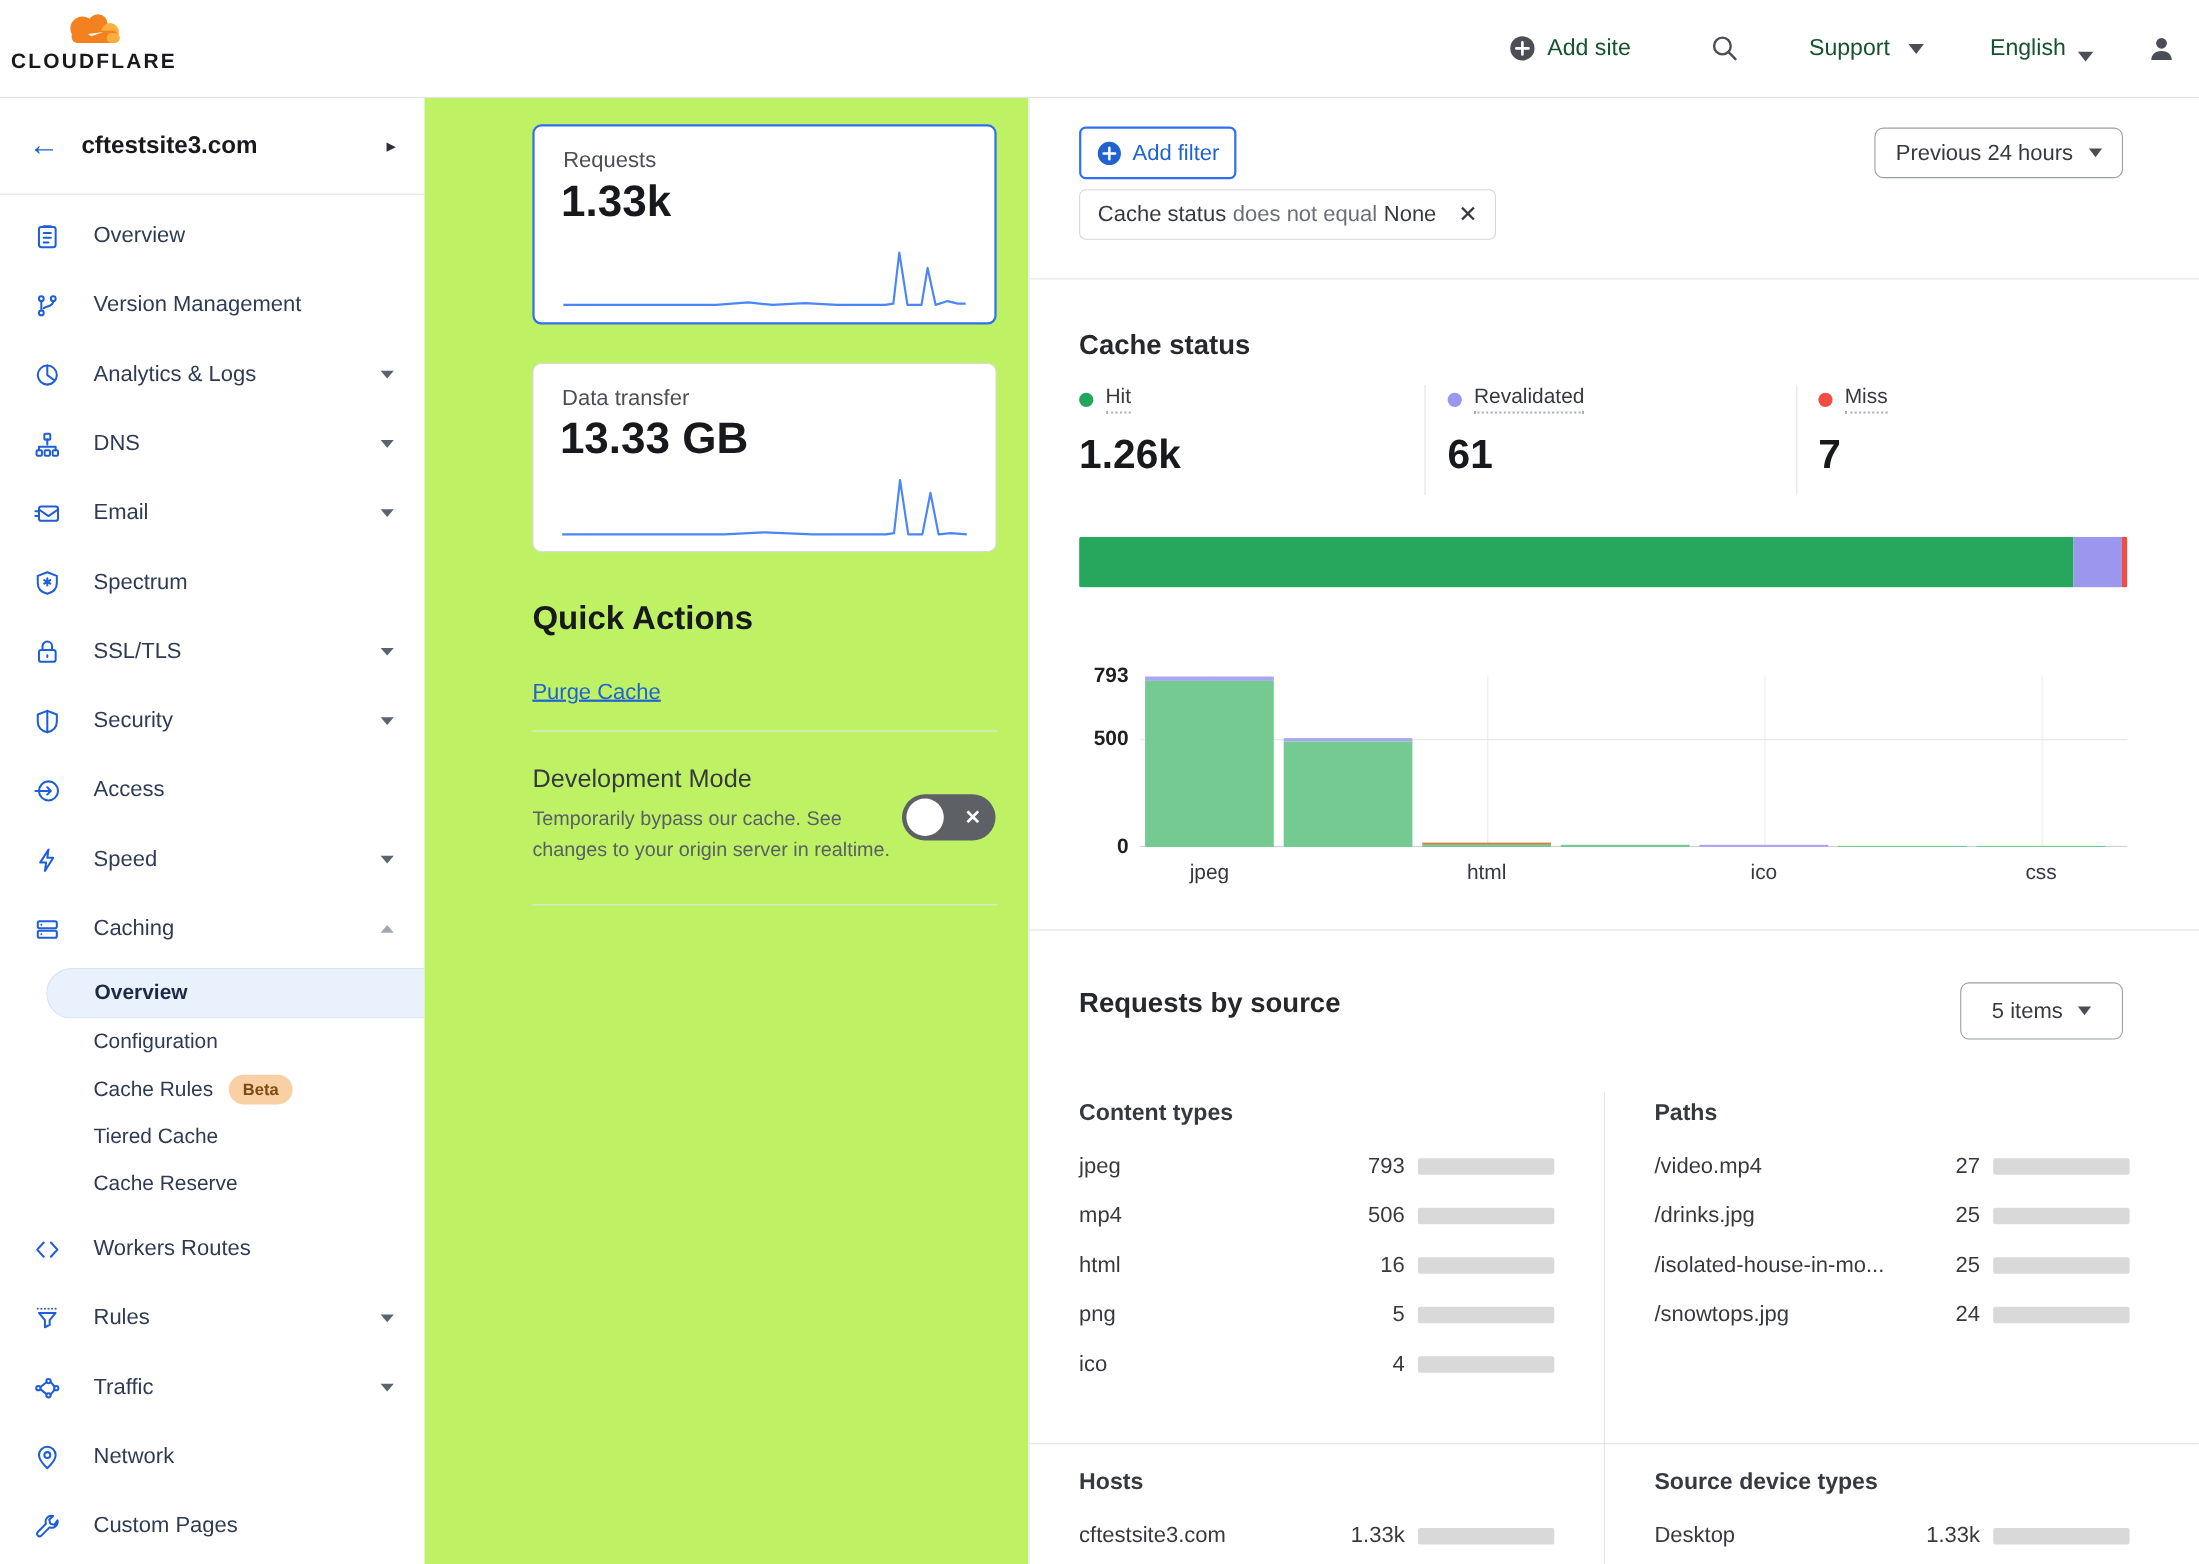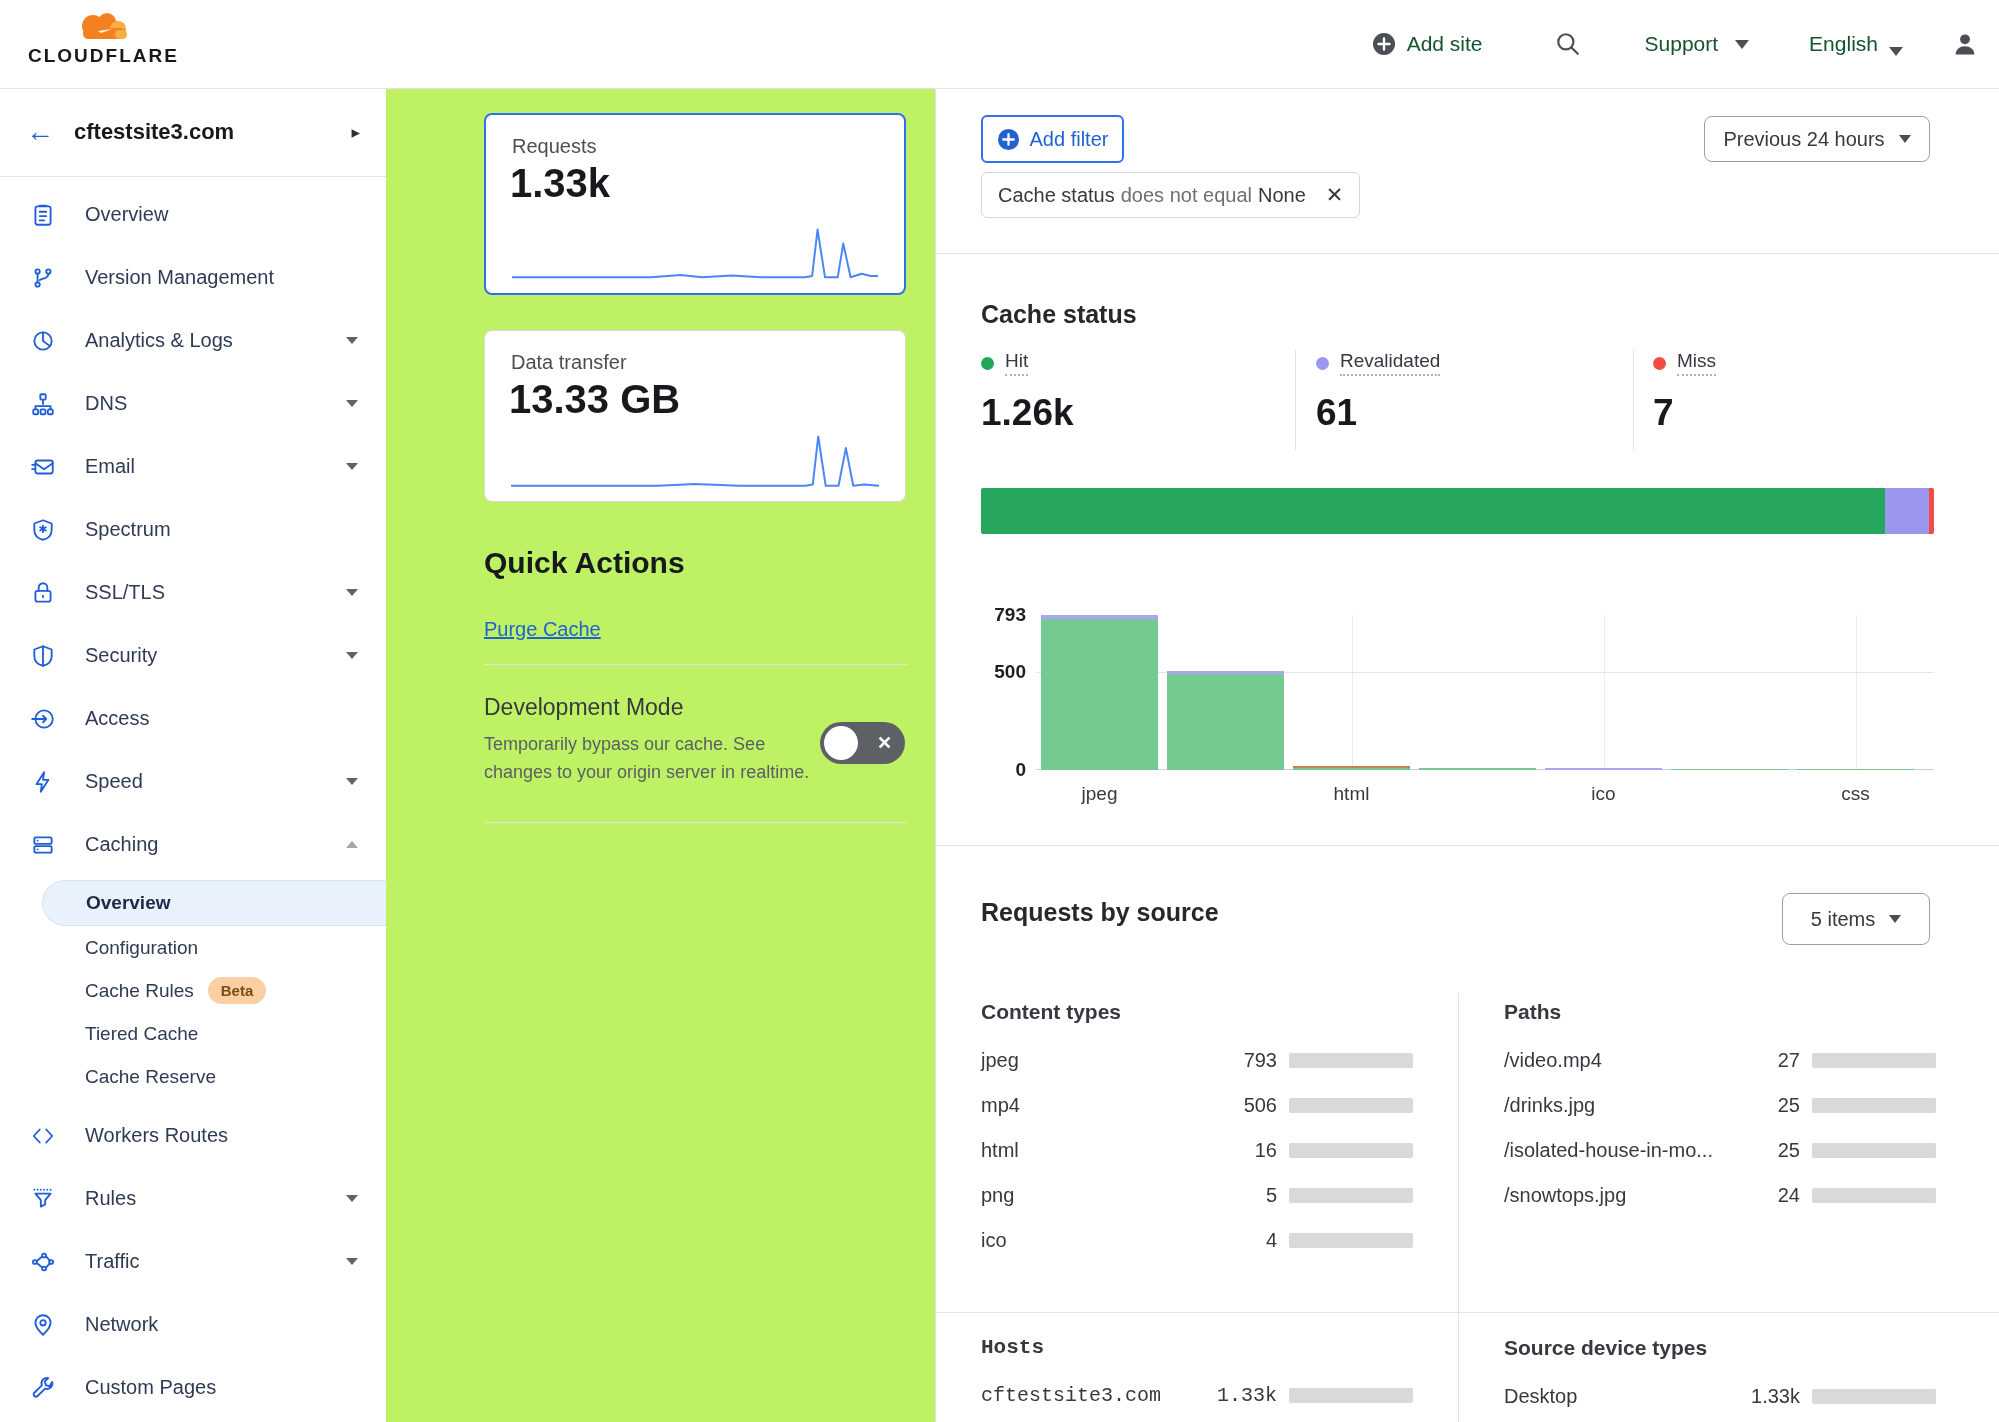--- a/index.html
+++ b/index.html
@@ -2,21 +2,21 @@
 <html><head>
 <meta charset="utf-8">
 <style>
   html,body{margin:0;padding:0;}
   body{
     width:1999px;height:1422px;position:relative;overflow:hidden;background:#fff;
     font-family:"Liberation Sans",sans-serif;color:#36393f;
   }
   
   .header{position:absolute;top:0;left:0;right:0;height:88px;background:#fff;border-bottom:1px solid #e3e3e3;z-index:5;}
-  .logo{position:absolute;left:28px;top:8px;cursor:pointer;text-align:center;}
+  .logo{position:absolute;left:10px;top:8px;cursor:pointer;text-align:center;}
   .logo-text{font-size:19px;font-weight:700;letter-spacing:2px;color:#17191d;margin-top:1px;}
   .hdr-right{position:absolute;right:20px;top:0;height:88px;display:flex;align-items:center;}
   .hdr-item{display:flex;align-items:center;gap:11px;font-size:21px;color:#14532d;cursor:pointer;}
   .tri{width:0;height:0;border-left:7px solid transparent;border-right:7px solid transparent;border-top:9px solid #4b4e54;}
   
   .sidebar{position:absolute;left:0;top:88px;width:386px;bottom:0;background:#fff;border-right:1px solid #e3e3e3;overflow:hidden;}
   .site-row{height:89px;display:flex;align-items:center;padding:0 26px;border-bottom:1px solid #e3e3e3;box-sizing:border-box;}
   .back-arrow{color:#1f62d0;font-size:28px;margin-right:20px;cursor:pointer;line-height:1;}
   .site-name{font-size:22px;font-weight:700;color:#17191d;flex:1;}
   .site-caret{color:#2b2f36;font-size:17px;cursor:pointer;}
@@ -494,21 +494,21 @@
           <span class="src-label">/isolated-house-in-mo...</span>
           <span class="src-value">25</span>
           <span class="src-bar"><span class="src-fill" style="width:2px"></span></span>
         </div>
         <div class="src-row">
           <span class="src-label">/snowtops.jpg</span>
           <span class="src-value">24</span>
           <span class="src-bar"><span class="src-fill" style="width:2px"></span></span>
         </div>
       </div>
-      <div class="src-col" style="left: 45px; top: 1248px; font-family: Liberation Mono, monospace;">
+      <div class="src-col" style="left: 45px; top: 1248px;">
         <div class="src-heading">Hosts</div>
         <div class="src-row">
           <span class="src-label">cftestsite3.com</span>
           <span class="src-value">1.33k</span>
           <span class="src-bar"><span class="src-fill" style="width:124px"></span></span>
         </div>
       </div>
       <div class="src-col" style="left: 568px; top: 1248px;">
         <div class="src-heading">Source device types</div>
         <div class="src-row">

